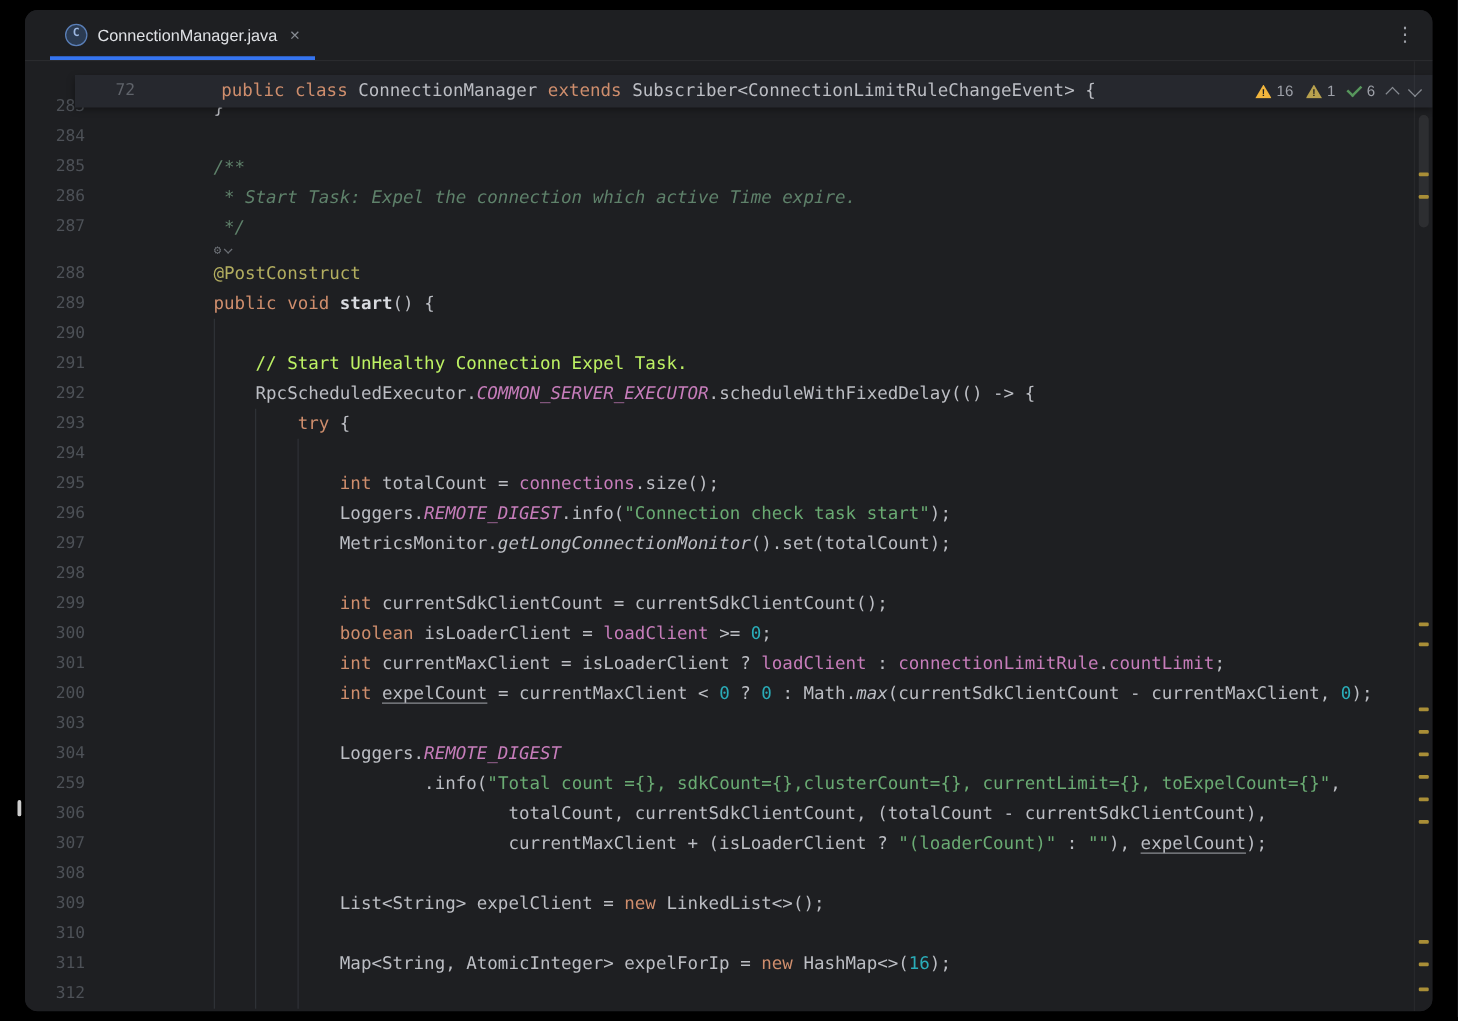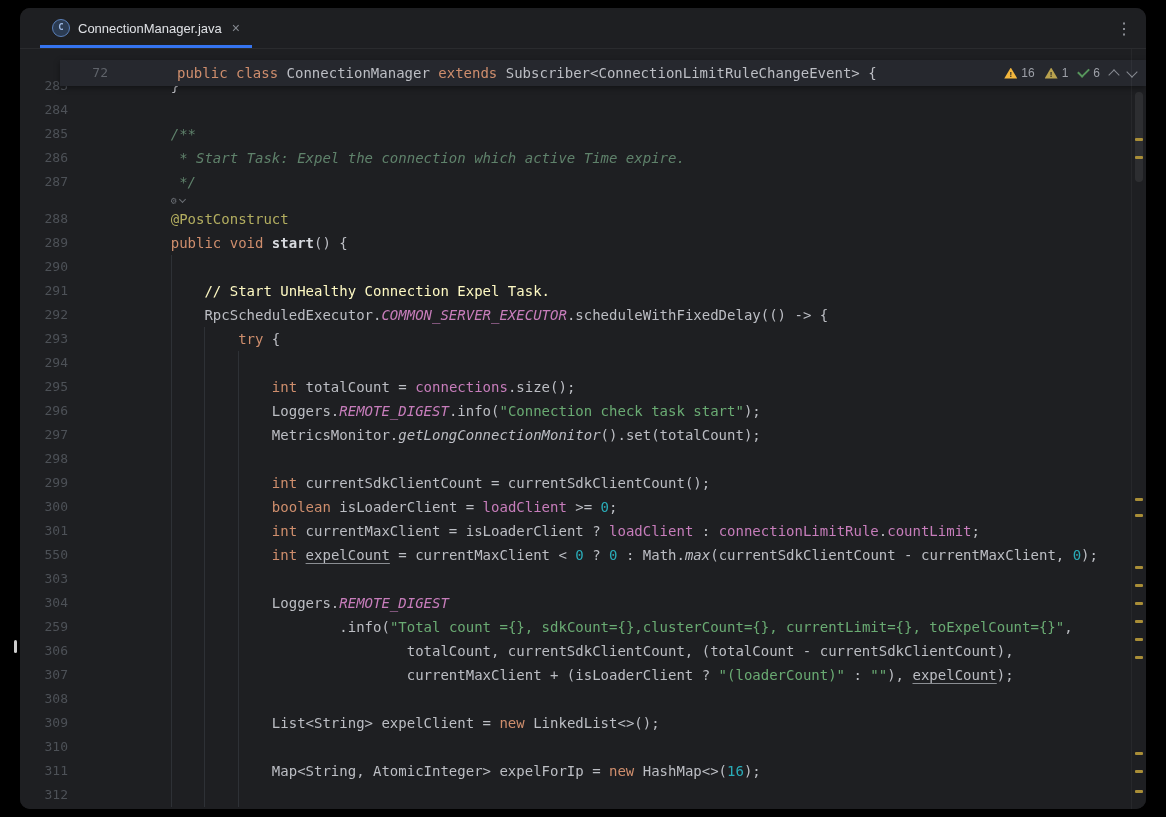--- a/index.html
+++ b/index.html
@@ -59,21 +59,21 @@
           border-left:1px solid rgba(255,255,255,0.045);}
   .mark{position:absolute;right:3px;width:8px;height:3px;border-radius:1px;background:var(--mark);}
   .thumb{position:absolute;right:3px;top:44px;width:8px;height:90px;border-radius:4px;
          background:rgba(255,255,255,0.07);}
 
   
   .tk-d{color:#bcbec4;}
   .tk-kw{color:#cf8e6d;}
   .tk-ann{color:#b3ae60;}
   .tk-cmt{color:#5f826b;font-style:italic;}
-  .tk-lcmt{color:#fef9c3;}
+  .tk-lcmt{color:#bef264;}
   .tk-s{color:#6aab73;}
   .tk-num{color:#2aacb8;}
   .tk-f{color:#c77dbb;}
   .tk-c{color:#c77dbb;font-style:italic;}
   .tk-sm{color:#bcbec4;font-style:italic;}
   .tk-decl{color:#d8dadf;font-weight:600;}
   .tk-u{color:#bcbec4;text-decoration:underline;text-decoration-color:#8a8d92;text-underline-offset:3px;}
 
   .artifact{position:absolute;left:14px;top:640px;width:3px;height:13px;background:#e3e3e3;
             border-radius:2px;opacity:.9;}
@@ -172,21 +172,21 @@
         </div>
         <div class="row">
           <span class="num">300</span>
           <span class="txt"><span class="tk-kw">                boolean</span><span class="tk-d"> isLoaderClient = </span><span class="tk-f">loadClient</span><span class="tk-d"> &gt;= </span><span class="tk-num">0</span><span class="tk-d">;</span></span>
         </div>
         <div class="row">
           <span class="num">301</span>
           <span class="txt"><span class="tk-kw">                int</span><span class="tk-d"> currentMaxClient = isLoaderClient ? </span><span class="tk-f">loadClient</span><span class="tk-d"> : </span><span class="tk-f">connectionLimitRule</span><span class="tk-d">.</span><span class="tk-f">countLimit</span><span class="tk-d">;</span></span>
         </div>
         <div class="row">
-          <span class="num">550</span>
+          <span class="num">200</span>
           <span class="txt"><span class="tk-kw">                int</span><span class="tk-d"> </span><span class="tk-u">expelCount</span><span class="tk-d"> = currentMaxClient &lt; </span><span class="tk-num">0</span><span class="tk-d"> ? </span><span class="tk-num">0</span><span class="tk-d"> : Math.</span><span class="tk-sm">max</span><span class="tk-d">(currentSdkClientCount - currentMaxClient, </span><span class="tk-num">0</span><span class="tk-d">);</span></span>
         </div>
         <div class="row">
           <span class="num">303</span>
           <span class="txt"></span>
         </div>
         <div class="row">
           <span class="num">304</span>
           <span class="txt"><span class="tk-d">                Loggers.</span><span class="tk-c">REMOTE_DIGEST</span></span>
         </div>

